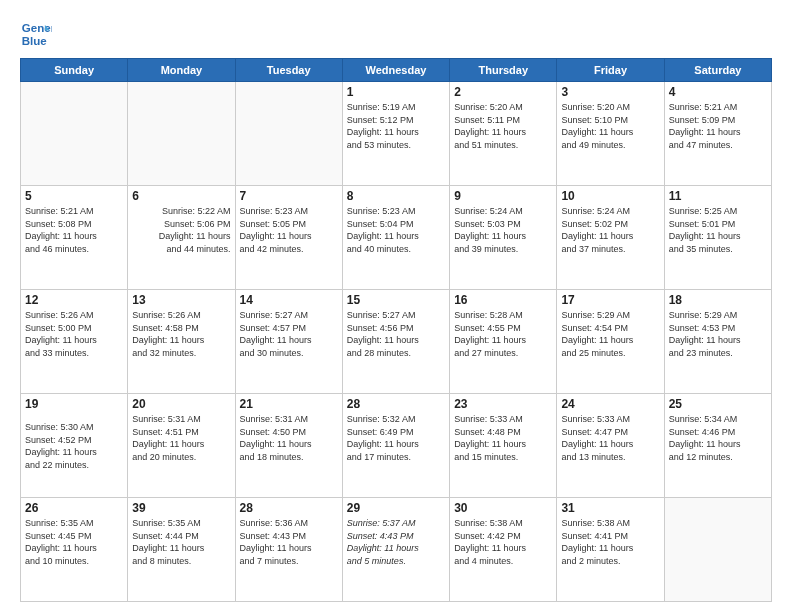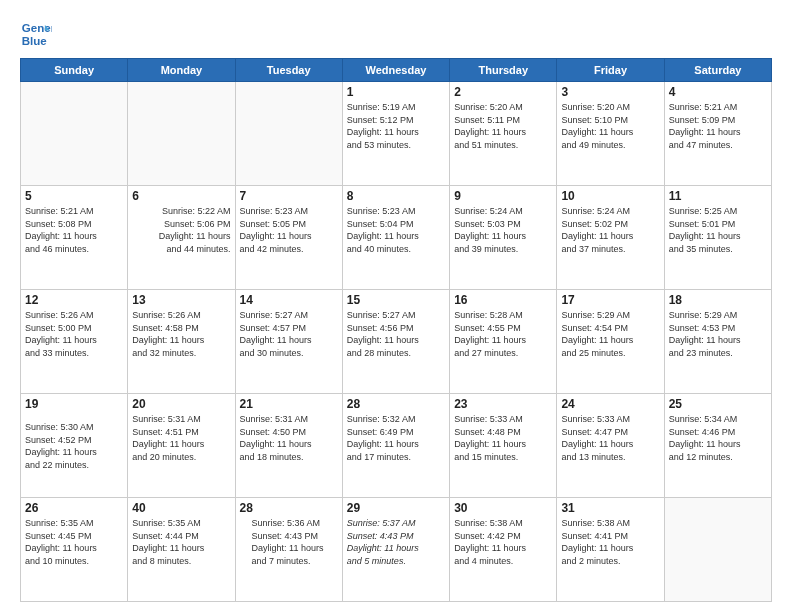--- a/index.html
+++ b/index.html
@@ -318,29 +318,29 @@
         </tr>
         <tr class="week-row">
           <td>
             <span class="day-num">26</span>
             <div class="day-info" style="white-space: pre-line;">Sunrise: 5:35 AM
 Sunset: 4:45 PM
 Daylight: 11 hours
 and 10 minutes.</div>
           </td>
           <td>
-            <span class="day-num">40</span>
+            <span class="day-num">39</span>
             <div class="day-info" style="white-space: pre-line;">Sunrise: 5:35 AM
 Sunset: 4:44 PM
 Daylight: 11 hours
 and 8 minutes.</div>
           </td>
           <td>
             <span class="day-num">28</span>
-            <div class="day-info" style="white-space: pre-line; margin-left: 12px;">Sunrise: 5:36 AM
+            <div class="day-info" style="white-space: pre-line;">Sunrise: 5:36 AM
 Sunset: 4:43 PM
 Daylight: 11 hours
 and 7 minutes.</div>
           </td>
           <td>
             <span class="day-num">29</span>
             <div class="day-info" style="white-space: pre-line; font-style: italic;">Sunrise: 5:37 AM
 Sunset: 4:43 PM
 Daylight: 11 hours
 and 5 minutes.</div>

